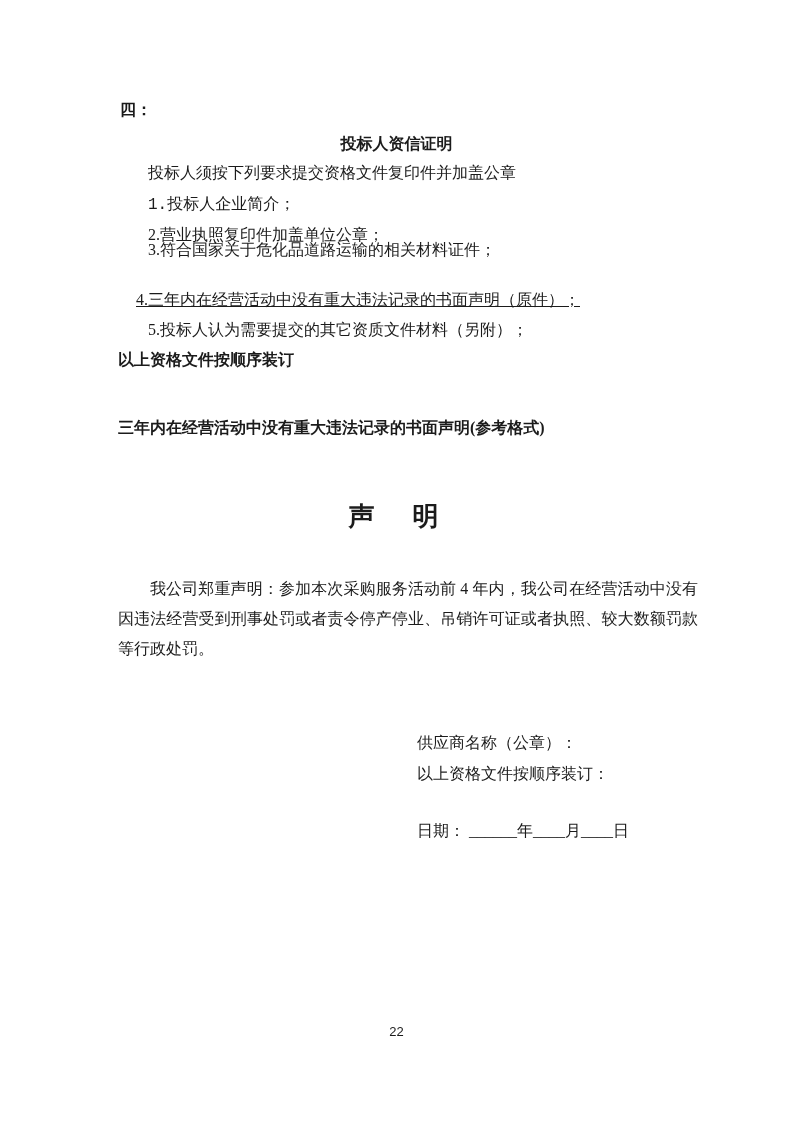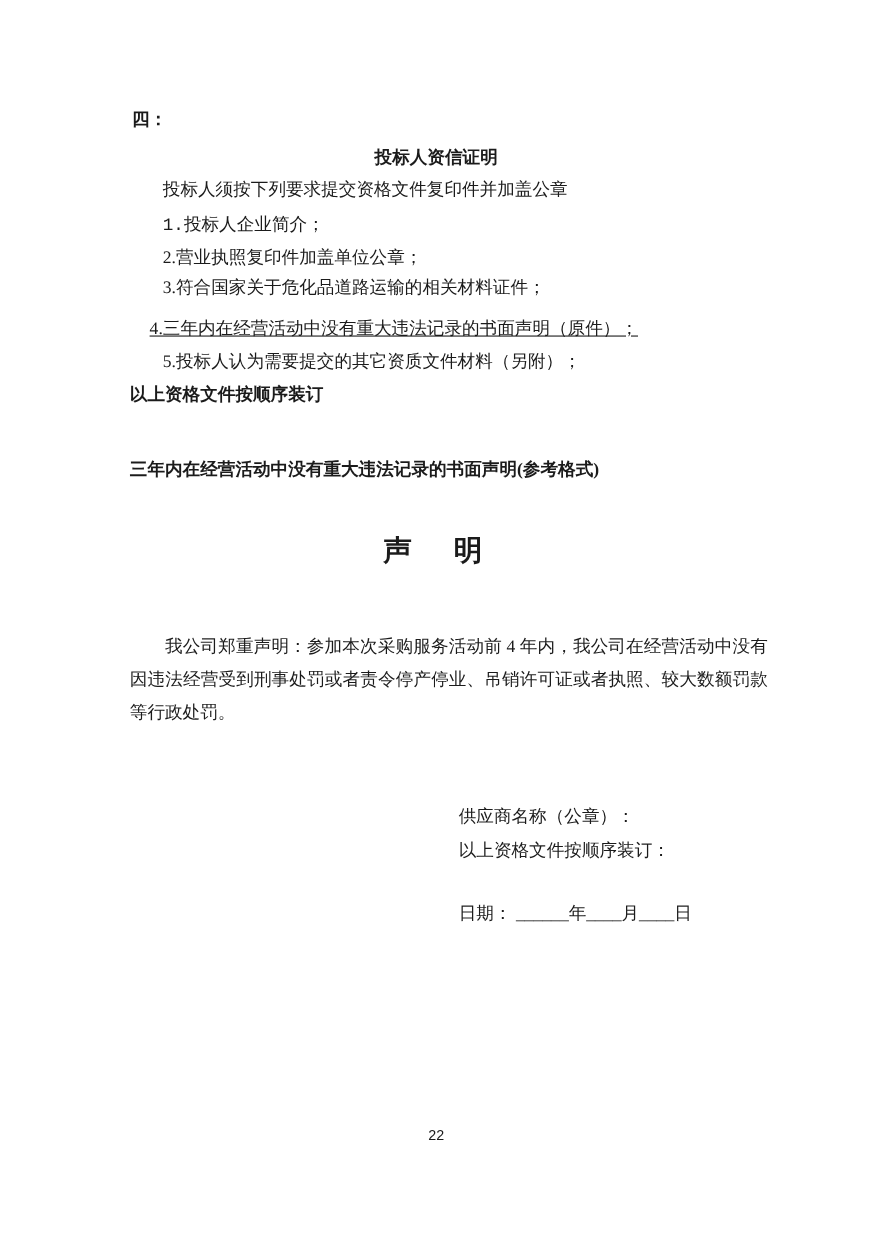--- a/index.html
+++ b/index.html
@@ -55,29 +55,29 @@
 <div class="page">
 
   <div class="line bold" style="left:120px; top:100px;">四：</div>
 
   <div class="line center bold" style="top:134px;">投标人资信证明</div>
 
   <div class="line" style="left:148px; top:163px;">投标人须按下列要求提交资格文件复印件并加盖公章</div>
 
   <div class="line" style="left:148px; top:195px;font-family:Liberation Mono, monospace;">1.投标人企业简介；</div>
   <div class="line" style="left:148px; top:225px;text-align:center;">2.营业执照复印件加盖单位公章；</div>
-  <div class="line" style="left:148px; top:252px;">3.符合国家关于危化品道路运输的相关材料证件；</div>
+  <div class="line" style="left:148px; top:240px;">3.符合国家关于危化品道路运输的相关材料证件；</div>
   <div class="line" style="left:136px; top:290px;text-decoration:underline;">4.三年内在经营活动中没有重大违法记录的书面声明（原件）；</div>
   <div class="line" style="left:148px; top:320px;">5.投标人认为需要提交的其它资质文件材料（另附）；</div>
 
   <div class="line bold" style="left:118px; top:350px;">以上资格文件按顺序装订</div>
 
   <div class="line bold" style="left:118px; top:418px;">三年内在经营活动中没有重大违法记录的书面声明(参考格式)</div>
 
-  <div class="line center bold decl-title" style="top:486px;text-align:center;">声　明</div>
+  <div class="line center bold decl-title" style="top:502px;text-align:center;">声　明</div>
 
   <div class="para">我公司郑重声明：参加本次采购服务活动前 4 年内，我公司在经营活动中没有因违法经营受到刑事处罚或者责令停产停业、吊销许可证或者执照、较大数额罚款等行政处罚。</div>
 
   <div class="line" style="left:417px; top:733px;">供应商名称（公章）：</div>
   <div class="line" style="left:417px; top:764px;">以上资格文件按顺序装订：</div>
   <div class="line" style="left:417px; top:821px;">日期： ______年____月____日</div>
 
   <div class="line center pageno" style="top:1022px;">22</div>
 
 </div>

